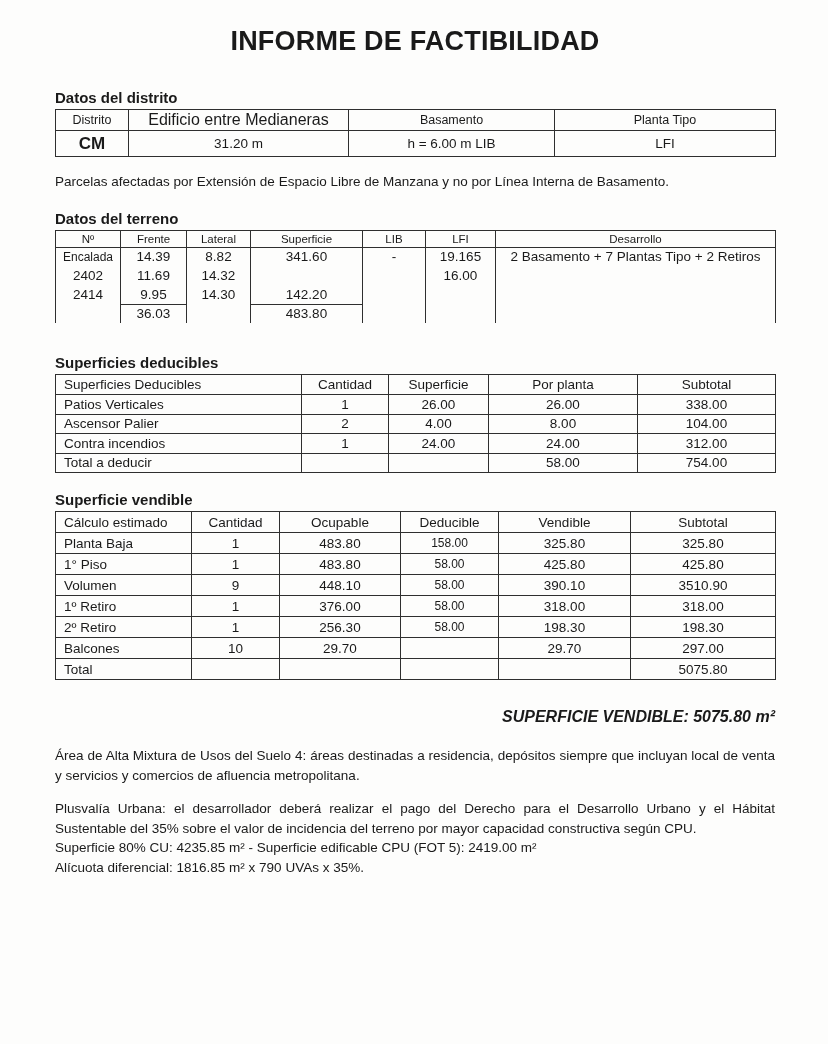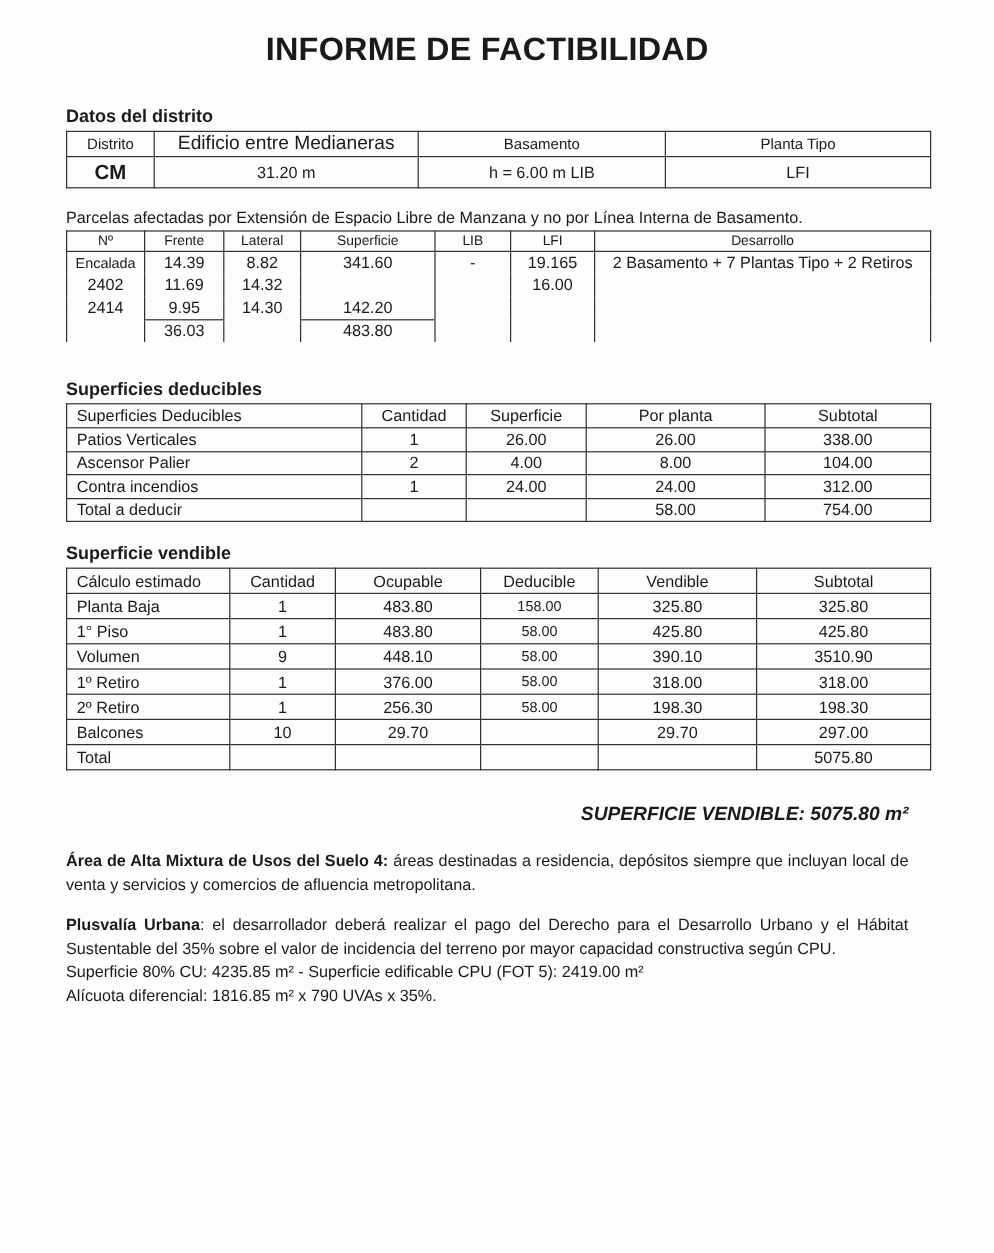--- a/index.html
+++ b/index.html
@@ -1,19 +1,19 @@
 <!DOCTYPE html>
 <html><head>
 <meta charset="utf-8">
 <style>
   * { margin:0; padding:0; box-sizing:border-box; }
   html,body { background:#ffffff; }
   .page {
     width:828px; height:1044px; background:#fdfdfc; color:#1a1a1a;
-    font-family:"Liberation Sans", sans-serif; padding:26px 71px 0 55px;
+    font-family:"Liberation Sans", sans-serif; padding:26px 53px 0 55px;
     overflow:hidden;
   }
   .title { text-align:center; font-size:27px; font-weight:700; letter-spacing:.2px; margin-bottom:32px; }
 
   .tbl { border-collapse:collapse; width:720px; table-layout:fixed; }
   .tbl th, .tbl td {
     border:1.5px solid #2f2f2f; font-weight:400; text-align:center;
     padding:1px 6px; font-size:13.5px; vertical-align:middle; overflow:hidden;
   }
 
@@ -37,21 +37,21 @@
   .left { text-align:left !important; padding-left:8px !important; }
 
   .h2 { font-size:15px; font-weight:700; margin-bottom:3px; }
   .mt-a { margin-top:16px; }
   .mt-b { margin-top:18px; }
   .mt-c { margin-top:31px; }
   .mt-d { margin-top:18px; }
 
   .para { font-size:13.5px; line-height:1.45; }
   .just { text-align:justify; }
-  .b { font-weight:700;margin-top:32px; }
+  .b { font-weight:400;margin-top:32px; }
   .note-para { margin-top:15px; }
   .mix-para { margin-top:20px; }
   .plus-para { margin-top:14px; }
   .nota-para { margin-top:13px; }
   .summary { text-align:right; font-size:16px; font-weight:700; font-style:italic; margin-top:28px; }
 </style>
 </head>
 <body>
 
 <div class="page">
@@ -79,20 +79,21 @@
       <tr>
         <td class="bold">CM</td>
         <td>31.20 m</td>
         <td>h = 6.00 m  LIB</td>
         <td>LFI</td>
       </tr>
     </tbody>
   </table>
   <p class="para note-para">Parcelas afectadas por Extensión de Espacio Libre de Manzana y no por Línea Interna de Basamento.</p>
 
+  <div class="h2 mt-b">Datos del terreno</div>
   <table class="tbl terreno">
     <colgroup>
         <col style="width:65px">
         <col style="width:66px">
         <col style="width:64px">
         <col style="width:112px">
         <col style="width:63px">
         <col style="width:70px">
         <col style="width:280px">
       </colgroup>

